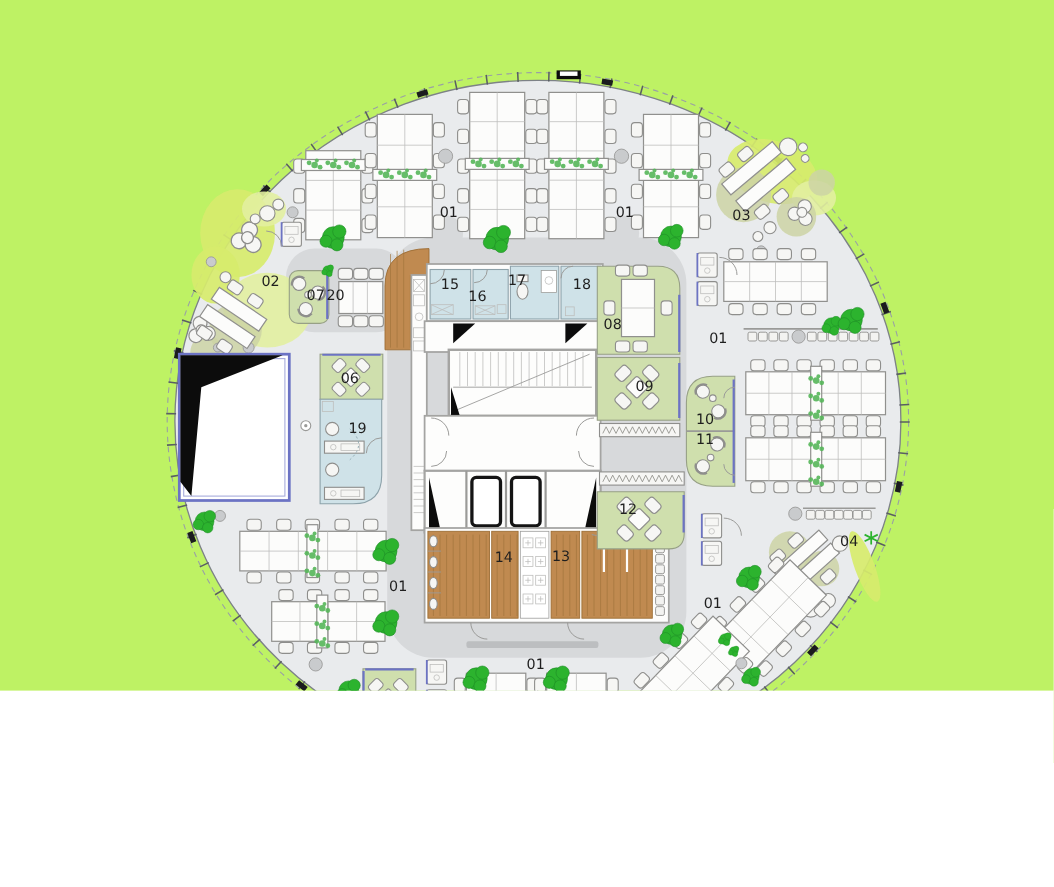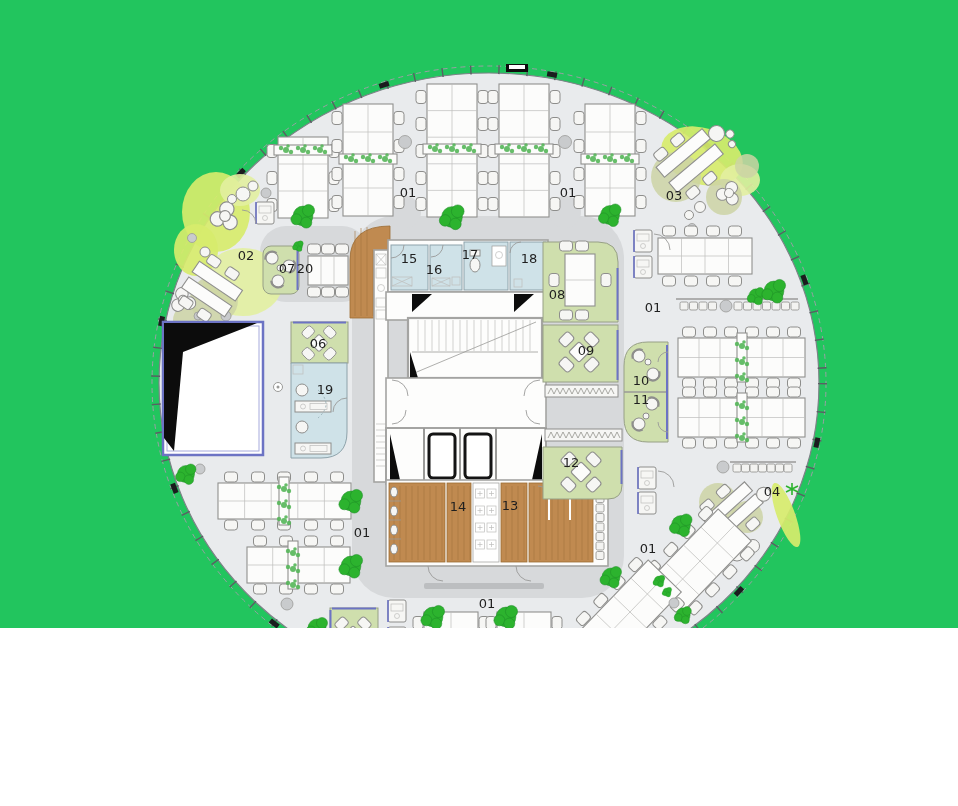--- a/index.html
+++ b/index.html
@@ -1,16 +1,16 @@
 <!DOCTYPE html>
 <html><head>
 <meta charset="utf-8">
 <style>
   html,body{margin:0;padding:0;background:#ffffff;}
-  .canvas{position:relative;width:958px;height:628px;background:#22c55e;overflow:hidden;
+  .canvas{position:relative;width:958px;height:628px;background:#bef264;overflow:hidden;
           font-family:"DejaVu Sans",sans-serif;}
   svg{position:absolute;left:0;top:0;}
   
   .floor{fill:#e9ebed;stroke:#7d8287;stroke-width:1.2;}
   .ringdash{fill:none;stroke:#9aa0a4;stroke-width:1;stroke-dasharray:5 4;}
   .tick{fill:none;stroke:#5a5f63;stroke-width:9;stroke-dasharray:1.4 27;}
   .mullion{fill:none;stroke:#1b1c1e;stroke-width:5;stroke-dasharray:10 160;stroke-dashoffset:115;}
   .plate{fill:#d7d9db;}
   .wall{fill:#fdfdfc;stroke:#a4a4a2;stroke-width:1.6;}
   .furn{fill:#fcfcfb;stroke:#90908e;stroke-width:1.1;}

